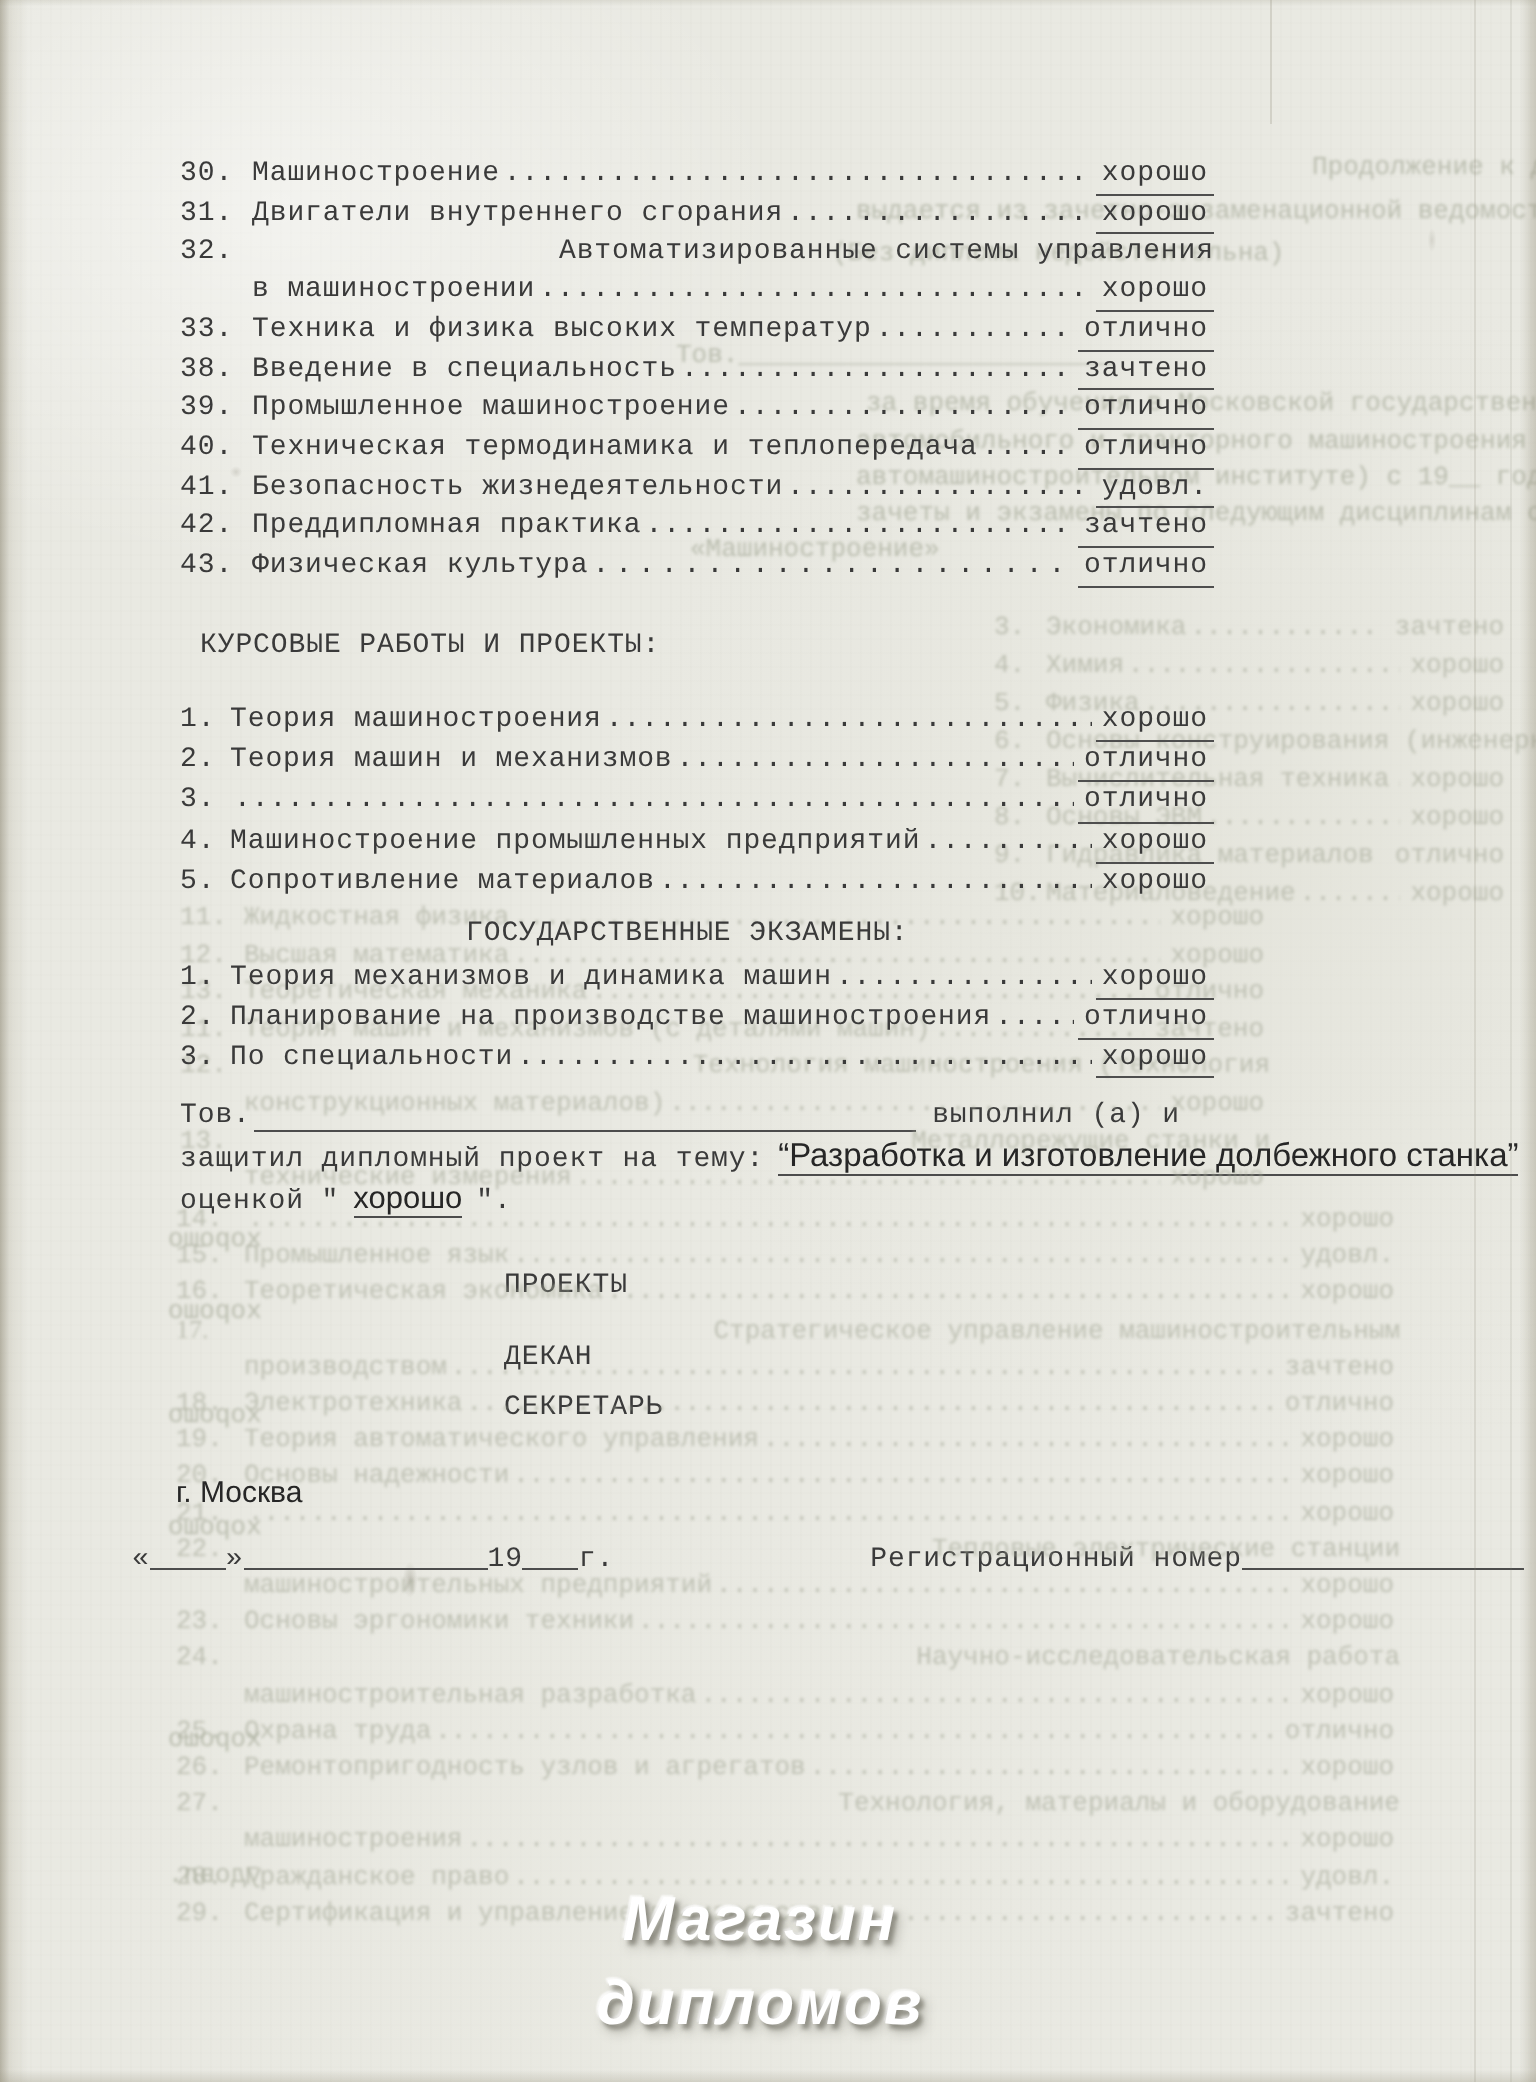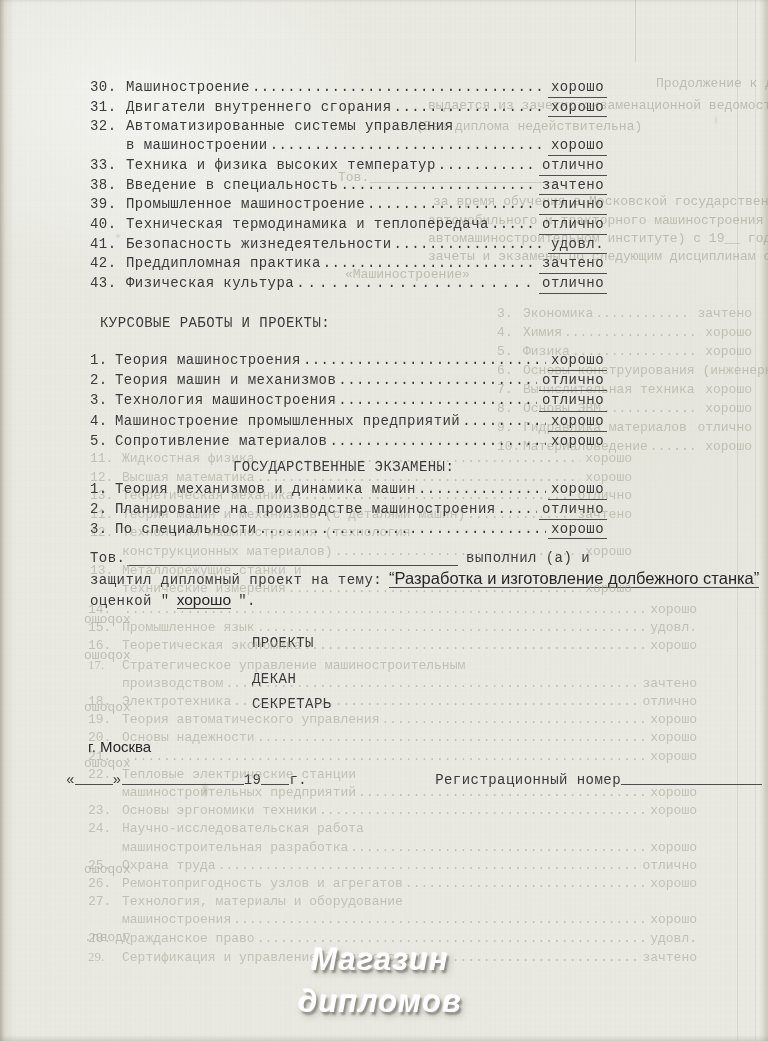--- a/index.html
+++ b/index.html
@@ -30,21 +30,21 @@
   .vline-b{left:635px;top:0;height:62px;width:1px;background:rgba(130,125,105,.20);z-index:2;}
   .vline-c{left:755px;top:0;bottom:0;width:1px;background:rgba(130,125,105,.10);z-index:2;}
   
   .bleed{position:absolute;inset:0;z-index:1;color:#a6aa99;filter:blur(.7px);}
   .bleed .line{position:absolute;white-space:nowrap;font-size:13px;opacity:.68;}
   .bleed-list{position:absolute;opacity:.62;}
   .bleed-list .row{font-size:13px;}
   .mirror{transform:scaleX(-1);opacity:.5;}
   
   .list{z-index:3;}
-  .row{display:flex;align-items:baseline;white-space:nowrap;}
+  .row{display:flex;align-items:baseline;white-space:nowrap;justify-content:space-between;}
   .row .num{flex:0 0 auto;display:inline-block;}
   .row .nm{flex:0 0 auto;}
   .row .dots{flex:1 1 auto;overflow:hidden;white-space:nowrap;margin:0 2px;}
   .row .dots.spaced{letter-spacing:3px;}
   .row .gr{flex:0 0 auto;padding:0 3px 0 3px;}
   .row .gr.u{border-bottom:1px solid #4e4e4e;}
   .content{z-index:3;}
   .doc{font-size:14px;letter-spacing:.45px;}
   .heading{font-size:14px;letter-spacing:.45px;z-index:3;}
   .sans{font-family:"Liberation Sans","DejaVu Sans",sans-serif;color:#262626;letter-spacing:0;}
@@ -273,21 +273,21 @@
           <span class="dots">..............................................................................................................</span>
           <span class="gr">хорошо</span>
         </div>
         <div class="row">
           <span class="num" style="width: 34px;">28.</span>
           <span class="nm">Гражданское право</span>
           <span class="dots">..............................................................................................................</span>
           <span class="gr">удовл.</span>
         </div>
         <div class="row">
-          <span class="num" style="width: 34px; font-family: Liberation Serif, serif;">29.</span>
+          <span class="num" style="width: 34px;">29.</span>
           <span class="nm">Сертификация и управление производством</span>
           <span class="dots">..............................................................................................................</span>
           <span class="gr">зачтено</span>
         </div>
       </div>
       <div class="line mirror" style="left: 84px; top: 612px;">хорошо</div>
       <div class="line mirror" style="left: 84px; top: 648px;">хорошо</div>
       <div class="line mirror" style="left: 84px; top: 700px;">хорошо</div>
       <div class="line mirror" style="left: 84px; top: 756px;">хорошо</div>
       <div class="line mirror" style="left: 84px; top: 862px;">хорошо</div>
@@ -371,21 +371,20 @@
           <span class="gr u">хорошо</span>
         </div>
         <div class="row">
           <span class="num" style="width: 25px;">2.</span>
           <span class="nm">Теория машин и механизмов</span>
           <span class="dots">..............................................................................................................</span>
           <span class="gr u">отлично</span>
         </div>
         <div class="row">
           <span class="num" style="width: 25px;">3.</span>
-          <span class="nm">Технология машиностроения</span>
           <span class="dots">..............................................................................................................</span>
           <span class="gr u">отлично</span>
         </div>
         <div class="row">
           <span class="num" style="width: 25px;">4.</span>
           <span class="nm">Машиностроение промышленных предприятий</span>
           <span class="dots">..............................................................................................................</span>
           <span class="gr u">хорошо</span>
         </div>
         <div class="row">

